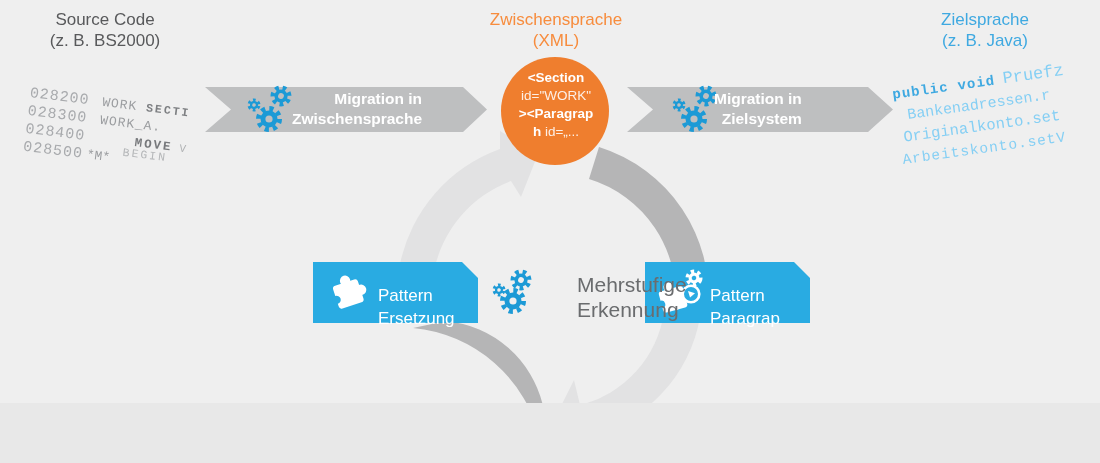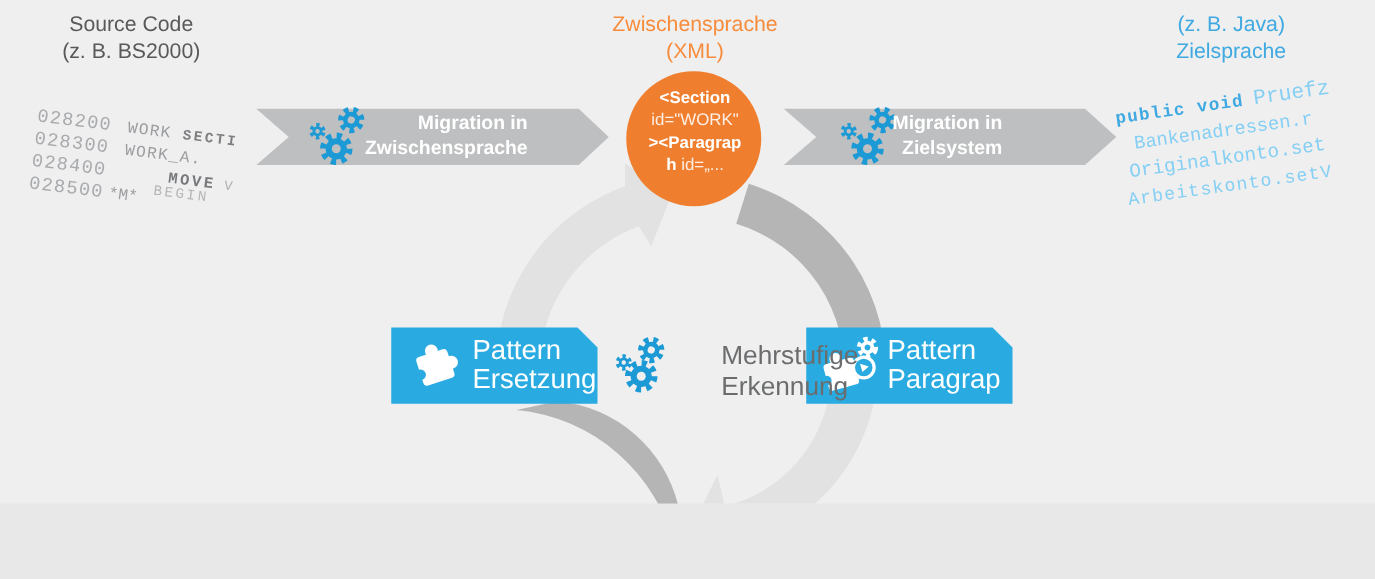--- a/index.html
+++ b/index.html
@@ -41,21 +41,21 @@
   .circle-text{left:501px;top:69px;width:110px;text-align:center;color:#fff;
     font-size:13.5px;line-height:18px;font-weight:bold;}
   .circle-text .reg{font-weight:normal;opacity:.88;}
 
   
   .banner-label{color:#fff;font-size:15.5px;font-weight:bold;line-height:19.5px;text-align:right;}
   .banner-label.l{left:292px;top:89px;}
   .banner-label.r{left:714px;top:89px;}
 
   
-  .box-label{color:#fff;font-size:22px;line-height:23px;}
+  .box-label{color:#fff;font-size:17px;line-height:23px;margin-top:16px;}
   .box-label.l{left:378px;top:268px;}
   .box-label.r{left:710px;top:268px;}
 
   .center-label{left:541px;top:272px;font-size:21px;line-height:25px;color:#6a6c6e;margin-left:36px;}
 </style>
 </head>
 <body>
 
 <div class="stage">
 
@@ -159,22 +159,22 @@
 
   <div class="abs heading src">
     <div>Source Code</div>
     <div>(z. B. BS2000)</div>
   </div>
   <div class="abs heading mid">
     <div>Zwischensprache</div>
     <div>(XML)</div>
   </div>
   <div class="abs heading tgt">
+    <div>Zielsprache</div>
     <div>(z. B. Java)</div>
-    <div>Zielsprache</div>
   </div>
 
   <div class="abs src-code">
     <div class="sline">
       <span class="snum">028200</span><span class="sa">WORK</span><span class="sb">SECTI</span>
     </div>
     <div class="sline">
       <span class="snum">028300</span><span class="sa">WORK_A.</span>
     </div>
     <div class="sline">

